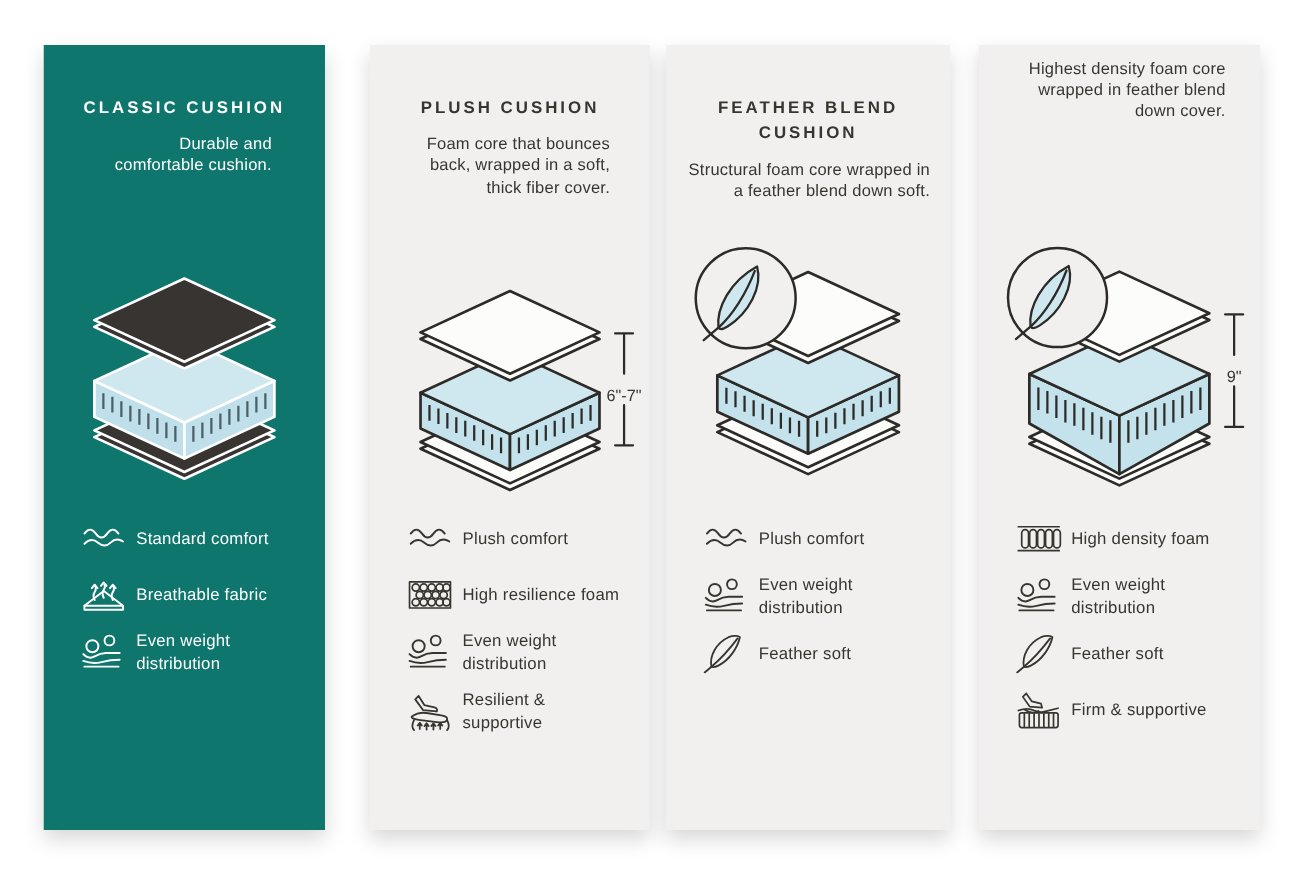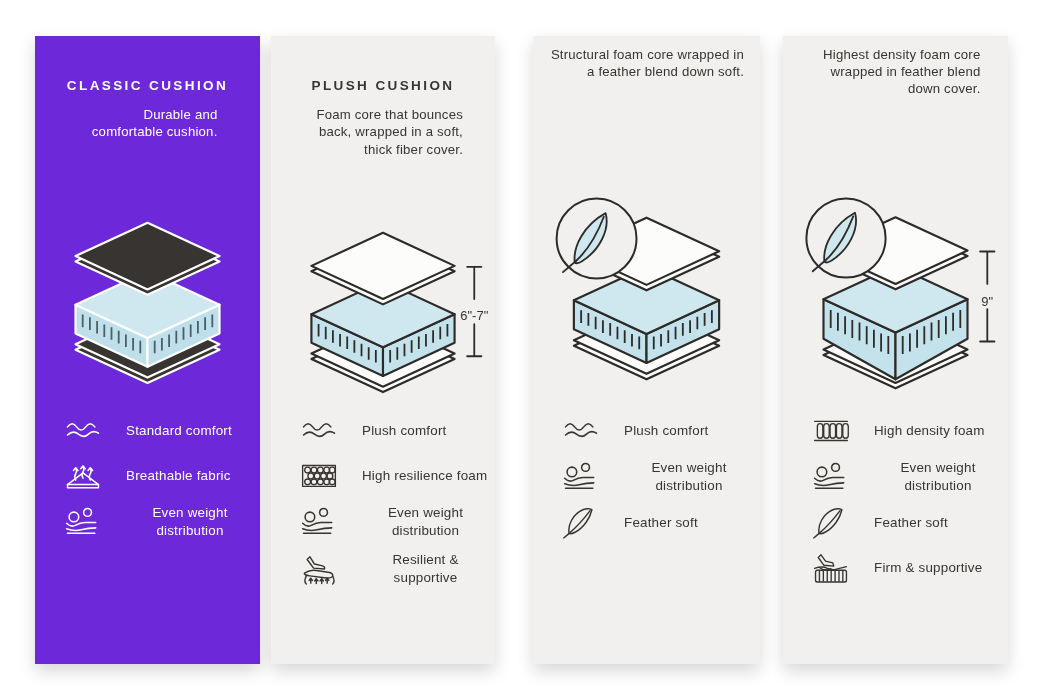--- a/index.html
+++ b/index.html
@@ -7,21 +7,21 @@
     width:1049px;height:700px;position:relative;overflow:hidden;
     background:#ffffff;
     font-family:"Liberation Sans", sans-serif;
     -webkit-font-smoothing:antialiased;
   }
   .panel{
     position:absolute;top:36px;height:628px;
     box-shadow:0 7px 16px rgba(0,0,0,.16);
   }
   .panel.dark{
-    background:#6d28d9;color:#ffffff;
+    background:#0f766e;color:#ffffff;
     --panel-bg:#373431;--stroke:#ffffff;--plate:#373431;--dash:#4c5f66;
     --blue-top:#cfe8f0;--blue-side:#bfe0ea;--text:#ffffff;
   }
   .panel.light{
     background:#f1f0ee;color:#383531;
     --panel-bg:#f1f0ee;--stroke:#2d2b28;--plate:#fcfcfb;--dash:#2d2b28;
     --blue-top:#cfe8f0;--blue-side:#c3e2ec;--text:#383531;
   }
   .title{
     margin:40px 24px 0;text-align:center;
@@ -30,22 +30,22 @@
   .desc{
     margin:10px auto 0;text-align:right;
     font-size:13.2px;line-height:1.3;letter-spacing:.2px;
   }
   .cushion-svg{position:absolute;left:0;display:block}
   .features{
     position:absolute;left:28px;top:378px;right:6px;
     list-style:none;margin:0;padding:0;
   }
   .feature{
-    display:flex;align-items:center;gap:23px;
-    margin-bottom:12px;min-height:31px;text-align:center;
+    display:flex;align-items:center;gap:6px;
+    margin-bottom:12px;min-height:31px;
   }
   .ficon{flex:0 0 40px;display:flex;justify-content:center}
   .ficon svg{display:block}
   .flabel{font-size:13.4px;line-height:1.32;max-width:132px;letter-spacing:.2px}
   .meas-text{font-family:"Liberation Sans",sans-serif}
 </style>
 </head>
 <body>
 
 <svg width="0" height="0" style="position:absolute" aria-hidden="true">
@@ -234,21 +234,21 @@
       <span class="ficon">
           <svg width="40" height="33" viewBox="0 0 44 36">
             <use href="#i-weight"></use>
           </svg>
         </span>
       <span class="flabel">Even weight distribution</span>
     </li>
   </ul>
 </section>
 
-<section class="panel light" style="left:271px;width:224px">
+<section class="panel light" style="left:296px;width:224px">
   <h2 class="title">PLUSH CUSHION</h2>
   <p class="desc" style="width:160px">Foam core that bounces back, wrapped in a soft, thick fiber cover.</p>
   <svg class="cushion-svg" style="top:195px" width="224" height="170" viewBox="0 0 250 190">
     <use href="#cushion-core"></use>
     <g>
       <path d="M219,40h16M219,140h16M227,40v36M227,104v36" fill="none" stroke="var(--stroke)" stroke-width="2" stroke-linecap="round"></path>
       <text class="meas-text" x="227" y="100" text-anchor="middle" font-size="14.5" fill="var(--text)">6"-7"</text>
     </g>
   </svg>
   <ul class="features">
@@ -281,20 +281,21 @@
           <svg width="40" height="33" viewBox="0 0 44 36">
             <use href="#i-resilient-supportive"></use>
           </svg>
         </span>
       <span class="flabel">Resilient &amp; supportive</span>
     </li>
   </ul>
 </section>
 
 <section class="panel light" style="left:533px;width:227px">
+  <h2 class="title">FEATHER BLEND CUSHION</h2>
   <p class="desc" style="width:195px">Structural foam core wrapped in a feather blend down soft.</p>
   <svg class="cushion-svg" style="top:157px" width="227" height="191" viewBox="0 -25 250 210">
     <use href="#cushion-core"></use>
     <use href="#feather-badge"></use>
   </svg>
   <ul class="features">
     <li class="feature">
       <span class="ficon">
           <svg width="40" height="33" viewBox="0 0 44 36">
             <use href="#i-waves2"></use>

